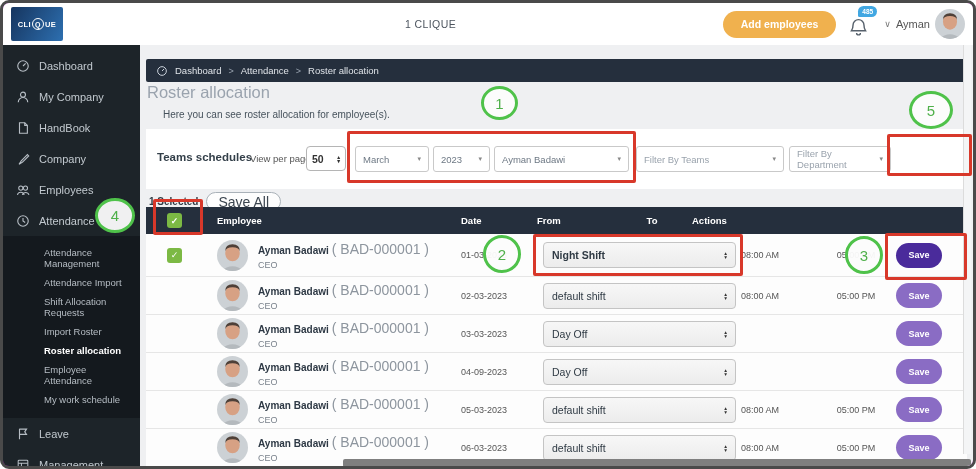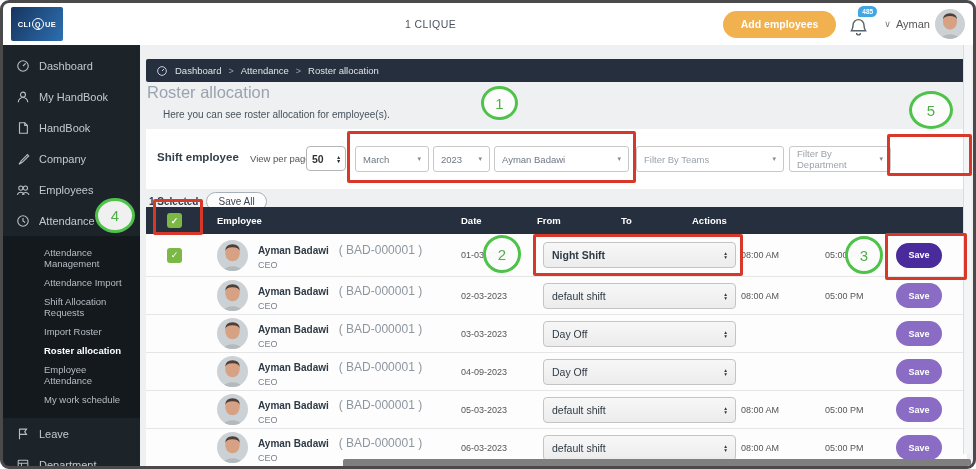--- a/index.html
+++ b/index.html
@@ -54,41 +54,41 @@
         display:flex;align-items:center;justify-content:space-between;padding:0 7px;
         font-size:9.5px;color:#6d7884;cursor:pointer;}
   .fselect .dd{font-size:7px;color:#888;}
   .fselect.ph{color:#9aa3ad;}
   .export{position:absolute;left:750px;top:14px;width:72px;height:28px;border-radius:14px;background:#4a2b9b;color:#fff;
         border:none;display:flex;align-items:center;justify-content:center;gap:6px;font-size:10.5px;font-weight:bold;
         font-family:inherit;cursor:pointer;}
 
   .sel-bar{position:absolute;left:9px;top:147px;display:flex;align-items:center;gap:8px;}
   .sel-count{font-size:10px;font-weight:bold;color:#2f3a44;}
-  .save-all{height:19px;border-radius:10px;border:1px solid #a9b1b8;background:#fdfdfd;font-size:10px;color:#3c4650;
+  .save-all{height:19px;border-radius:10px;border:1px solid #a9b1b8;background:#fdfdfd;font-size:14px;color:#3c4650;
         padding:0 11px;font-family:inherit;cursor:pointer;}
 
   
   .table{position:absolute;left:6px;top:162px;width:821px;bottom:0;background:#fff;overflow:hidden;}
   .thead{display:flex;background:#252f3d;color:#fff;height:27px;align-items:center;font-size:9.5px;font-weight:bold;}
   .trow{display:flex;align-items:center;background:#fdfdfd;border-bottom:1px solid #e6e6e6;height:38px;}
   .trow.first{height:43px;}
   .c1{width:57px;display:flex;justify-content:center;}
   .c2{width:258px;display:flex;align-items:center;gap:10px;padding-left:14px;}
   .c3{width:76px;font-size:9px;color:#555;}
   .c4{width:204px;padding-left:6px;}
   .c5{width:84px;font-size:9px;color:#555;}
-  .c6{width:62px;font-size:9px;color:#555;}
+  .c6{width:62px;font-size:9px;color:#555;text-align:center;}
   .c7{flex:1;display:flex;padding-left:9px;}
   .thead .c3,.thead .c5,.thead .c6{font-size:9.5px;color:#fff;}
   .checkbox{width:15px;height:15px;background:#7cb944;border-radius:3px;display:flex;align-items:center;
         justify-content:center;color:#fff;font-size:9px;cursor:pointer;}
   .emp-ava{width:31px;height:31px;border-radius:50%;overflow:hidden;flex:none;}
   .emp-name{font-size:10px;font-weight:bold;color:#2e3945;}
-  .emp-code{font-size:12px;color:#8d959e;font-weight:normal;margin-left:10px;}
+  .emp-code{font-size:14px;color:#8d959e;font-weight:normal;margin-left:3px;}
   .emp-role{font-size:9px;color:#7a828c;margin-top:2px;}
   .shift-select{width:193px;height:26px;background:linear-gradient(#f7f7f7,#ececec);border:1px solid #c4c4c4;
         border-radius:4px;display:flex;align-items:center;justify-content:space-between;padding:0 8px;
         font-size:10.5px;color:#2f3a44;cursor:pointer;}
   .stepper{display:flex;flex-direction:column;line-height:4px;font-size:5.5px;color:#333;}
   .save-btn{width:46px;height:25px;border-radius:13px;border:none;color:#fff;font-size:9px;font-weight:bold;
         background:#8a6cc4;font-family:inherit;cursor:pointer;}
   .trow.first .save-btn{background:#4a2b9b;}
 
   .bottom-bar{position:absolute;left:340px;top:456px;width:628px;height:8px;background:#7f7f7f;z-index:6;border-radius:2px;}
@@ -151,21 +151,21 @@
           <circle cx="8" cy="8" r="6" fill="none" stroke="#b6bdc4" stroke-width="1.3"></circle>
           <path d="M8 8 L11 5" stroke="#b6bdc4" stroke-width="1.3"></path>
         </svg>
       <span>Dashboard</span>
     </div>
     <div class="side-item">
       <svg width="14" height="14" viewBox="0 0 16 16">
           <circle cx="8" cy="5.3" r="2.8" fill="none" stroke="#b6bdc4" stroke-width="1.3"></circle>
           <path d="M2.6 14 a5.4 5.4 0 0 1 10.8 0" fill="none" stroke="#b6bdc4" stroke-width="1.3"></path>
         </svg>
-      <span>My HandBook</span>
+      <span>My Company</span>
     </div>
     <div class="side-item">
       <svg width="14" height="14" viewBox="0 0 16 16">
           <path d="M4 2 h6 l3 3 v9 h-9 z" fill="none" stroke="#b6bdc4" stroke-width="1.3"></path>
           <path d="M10 2 v3 h3" fill="none" stroke="#b6bdc4" stroke-width="1.3"></path>
         </svg>
       <span>HandBook</span>
     </div>
     <div class="side-item">
       <svg width="14" height="14" viewBox="0 0 16 16">
@@ -201,21 +201,21 @@
       <svg width="14" height="14" viewBox="0 0 16 16">
           <path d="M4 2 v12 M4 2.5 h8 l-2 3 2 3 h-8" fill="none" stroke="#b6bdc4" stroke-width="1.3"></path>
         </svg>
       <span>Leave</span>
     </div>
     <div class="side-item">
       <svg width="14" height="14" viewBox="0 0 16 16">
           <rect x="2.5" y="2.5" width="11" height="11" rx="1" fill="none" stroke="#b6bdc4" stroke-width="1.2"></rect>
           <path d="M2.5 6 h11 M6.2 6 v7.5" fill="none" stroke="#b6bdc4" stroke-width="1.2"></path>
         </svg>
-      <span>Department</span>
+      <span>Management</span>
     </div>
     <div class="side-item">
       <svg width="14" height="14" viewBox="0 0 16 16">
           <rect x="3" y="1.8" width="10" height="12.4" rx="1" fill="none" stroke="#b6bdc4" stroke-width="1.2"></rect>
           <path d="M5.2 4.8 h5.6" stroke="#b6bdc4" stroke-width="1.2"></path>
           <circle cx="6" cy="8.6" r=".9" fill="#b6bdc4"></circle>
           <circle cx="10" cy="8.6" r=".9" fill="#b6bdc4"></circle>
           <circle cx="6" cy="11.6" r=".9" fill="#b6bdc4"></circle>
           <circle cx="10" cy="11.6" r=".9" fill="#b6bdc4"></circle>
         </svg>
@@ -235,21 +235,21 @@
       <span class="bc-sep">&gt;</span>
       <span class="bc-item">Attendance</span>
       <span class="bc-sep">&gt;</span>
       <span class="bc-item">Roster allocation</span>
     </div>
 
     <h1 class="page-title">Roster allocation</h1>
     <div class="page-sub">Here you can see roster allocation for employee(s).</div>
 
     <div class="filter-card">
-      <div class="fc-label">Shift employee</div>
+      <div class="fc-label">Teams schedules</div>
       <div class="vpp-label">View per page</div>
       <div class="vpp-box">
         <span>50</span>
         <span class="stepper">▴<span>▾</span></span>
       </div>
       <div class="fselect" style="left:209px;width:74px;">
         <span>March</span>
           <span class="dd">▾</span>
       </div>
       <div class="fselect" style="left:287px;width:57px;">

